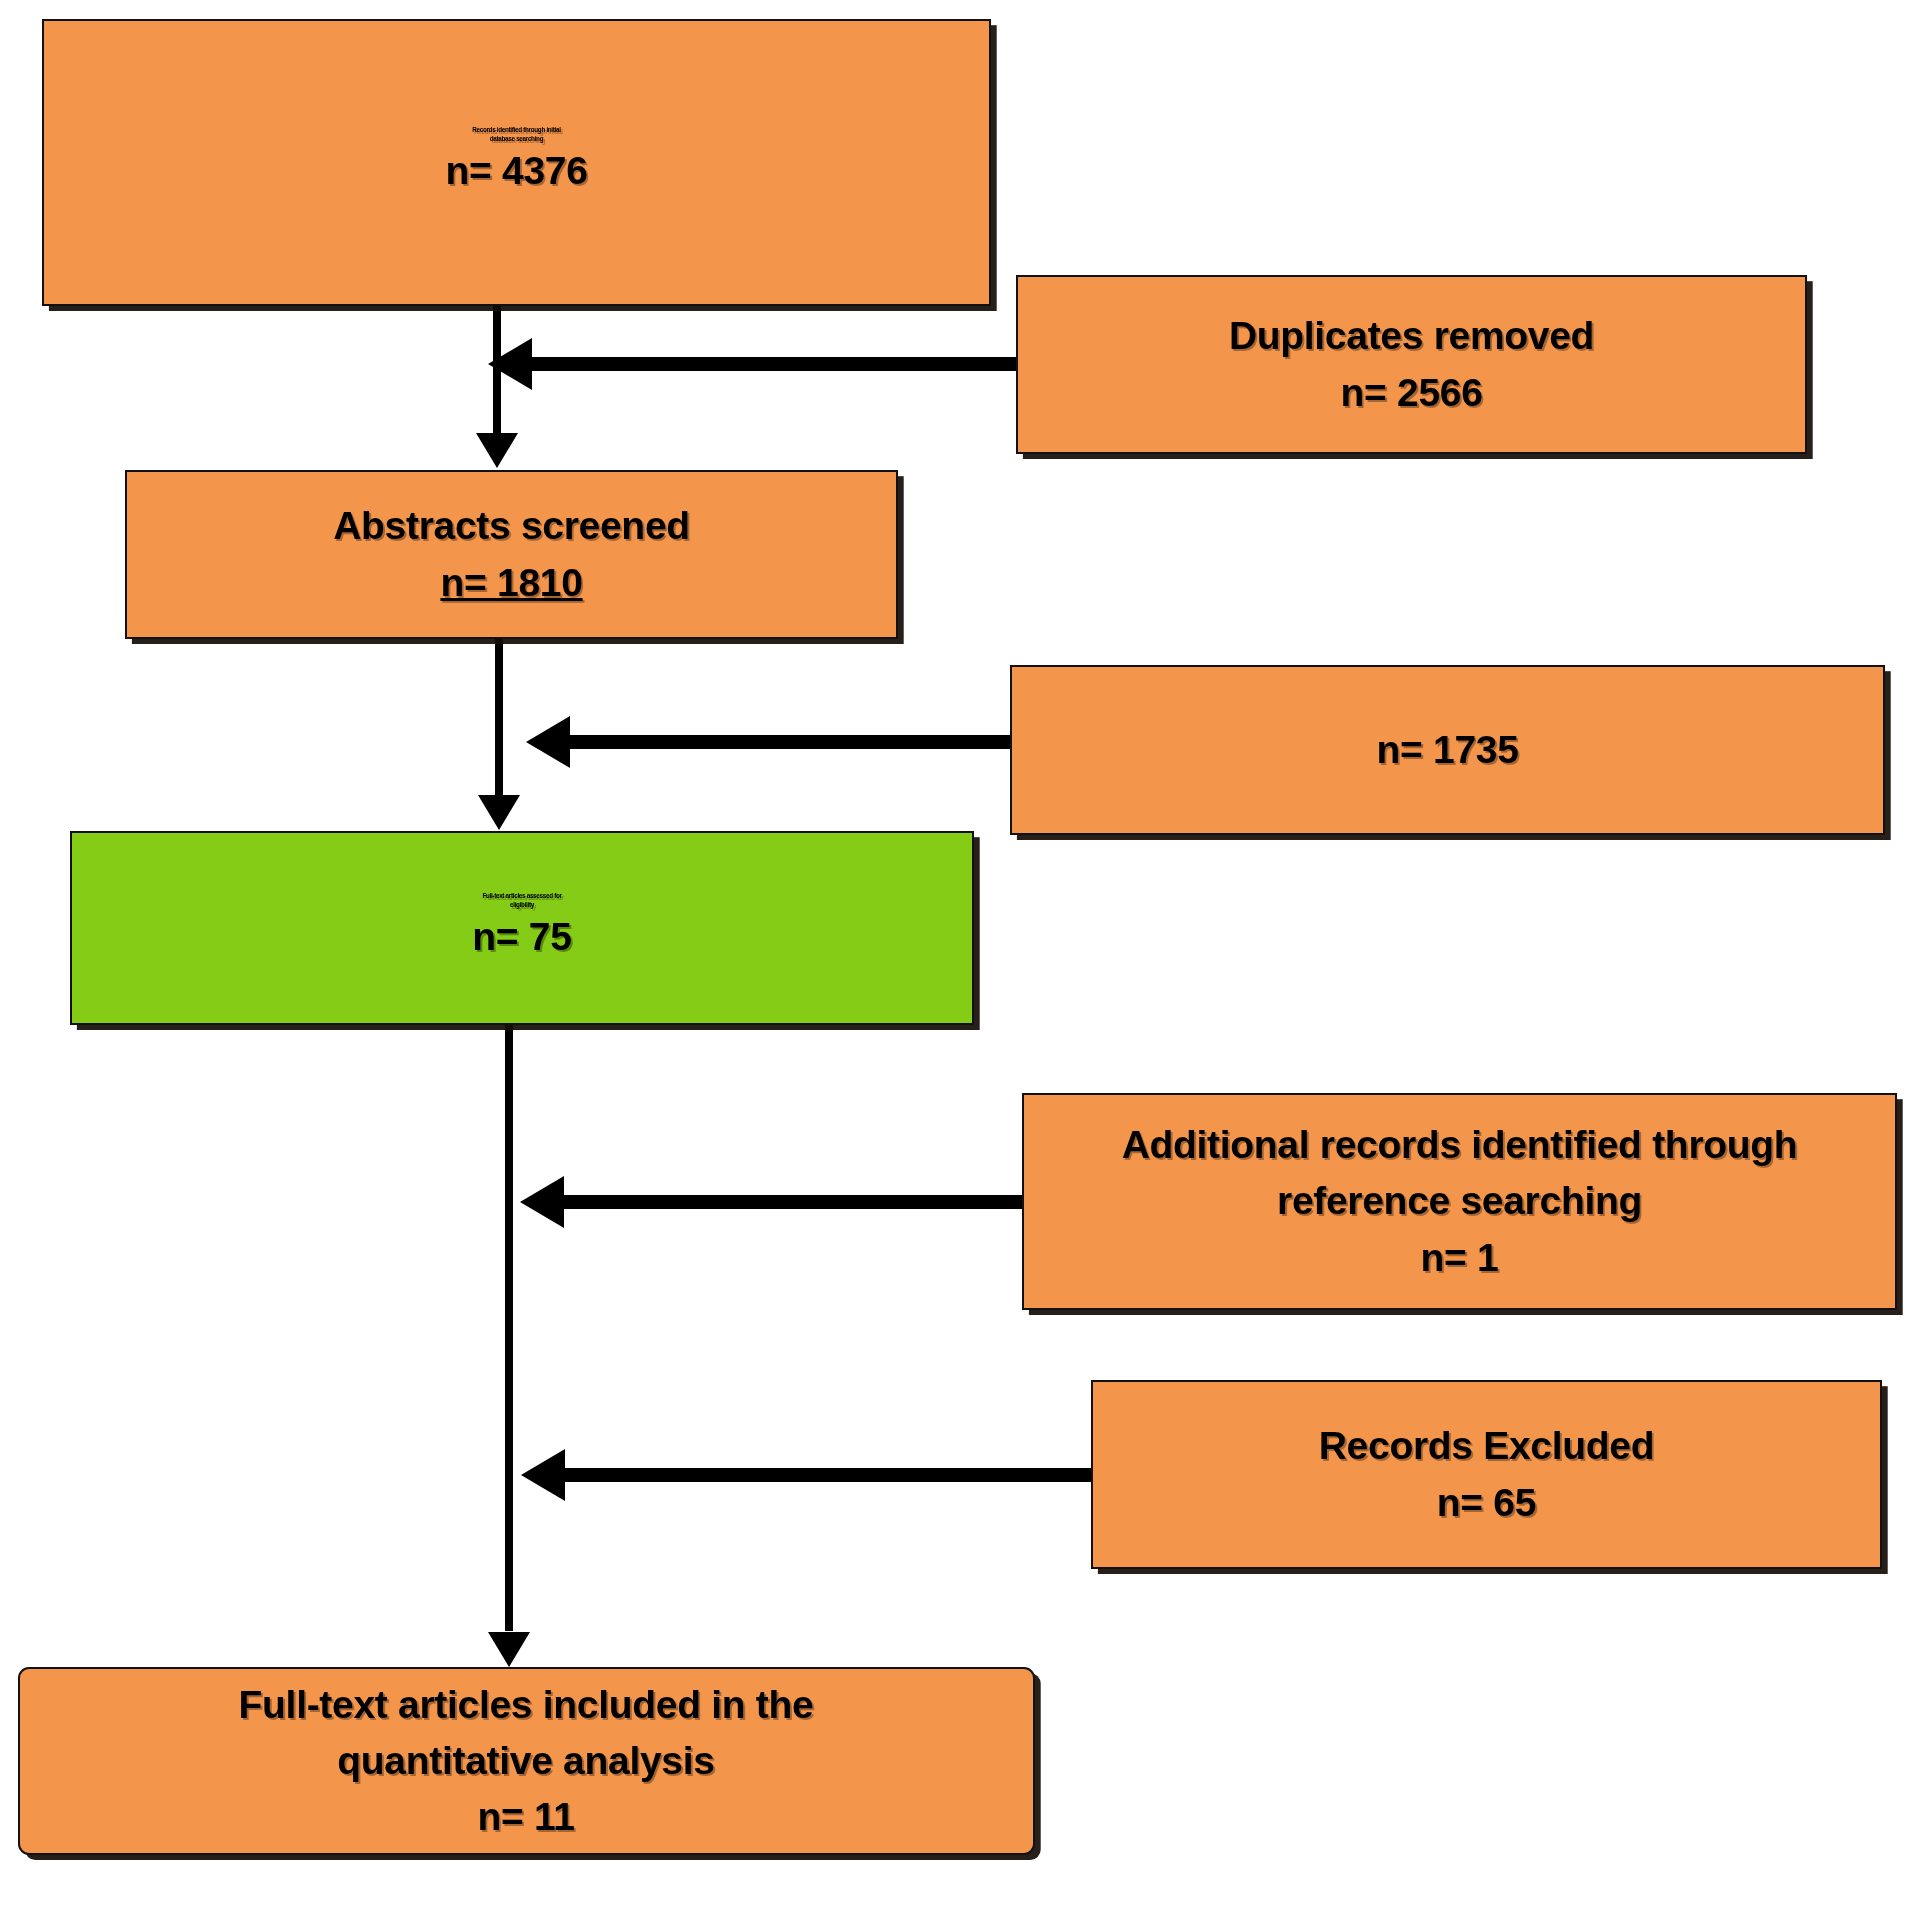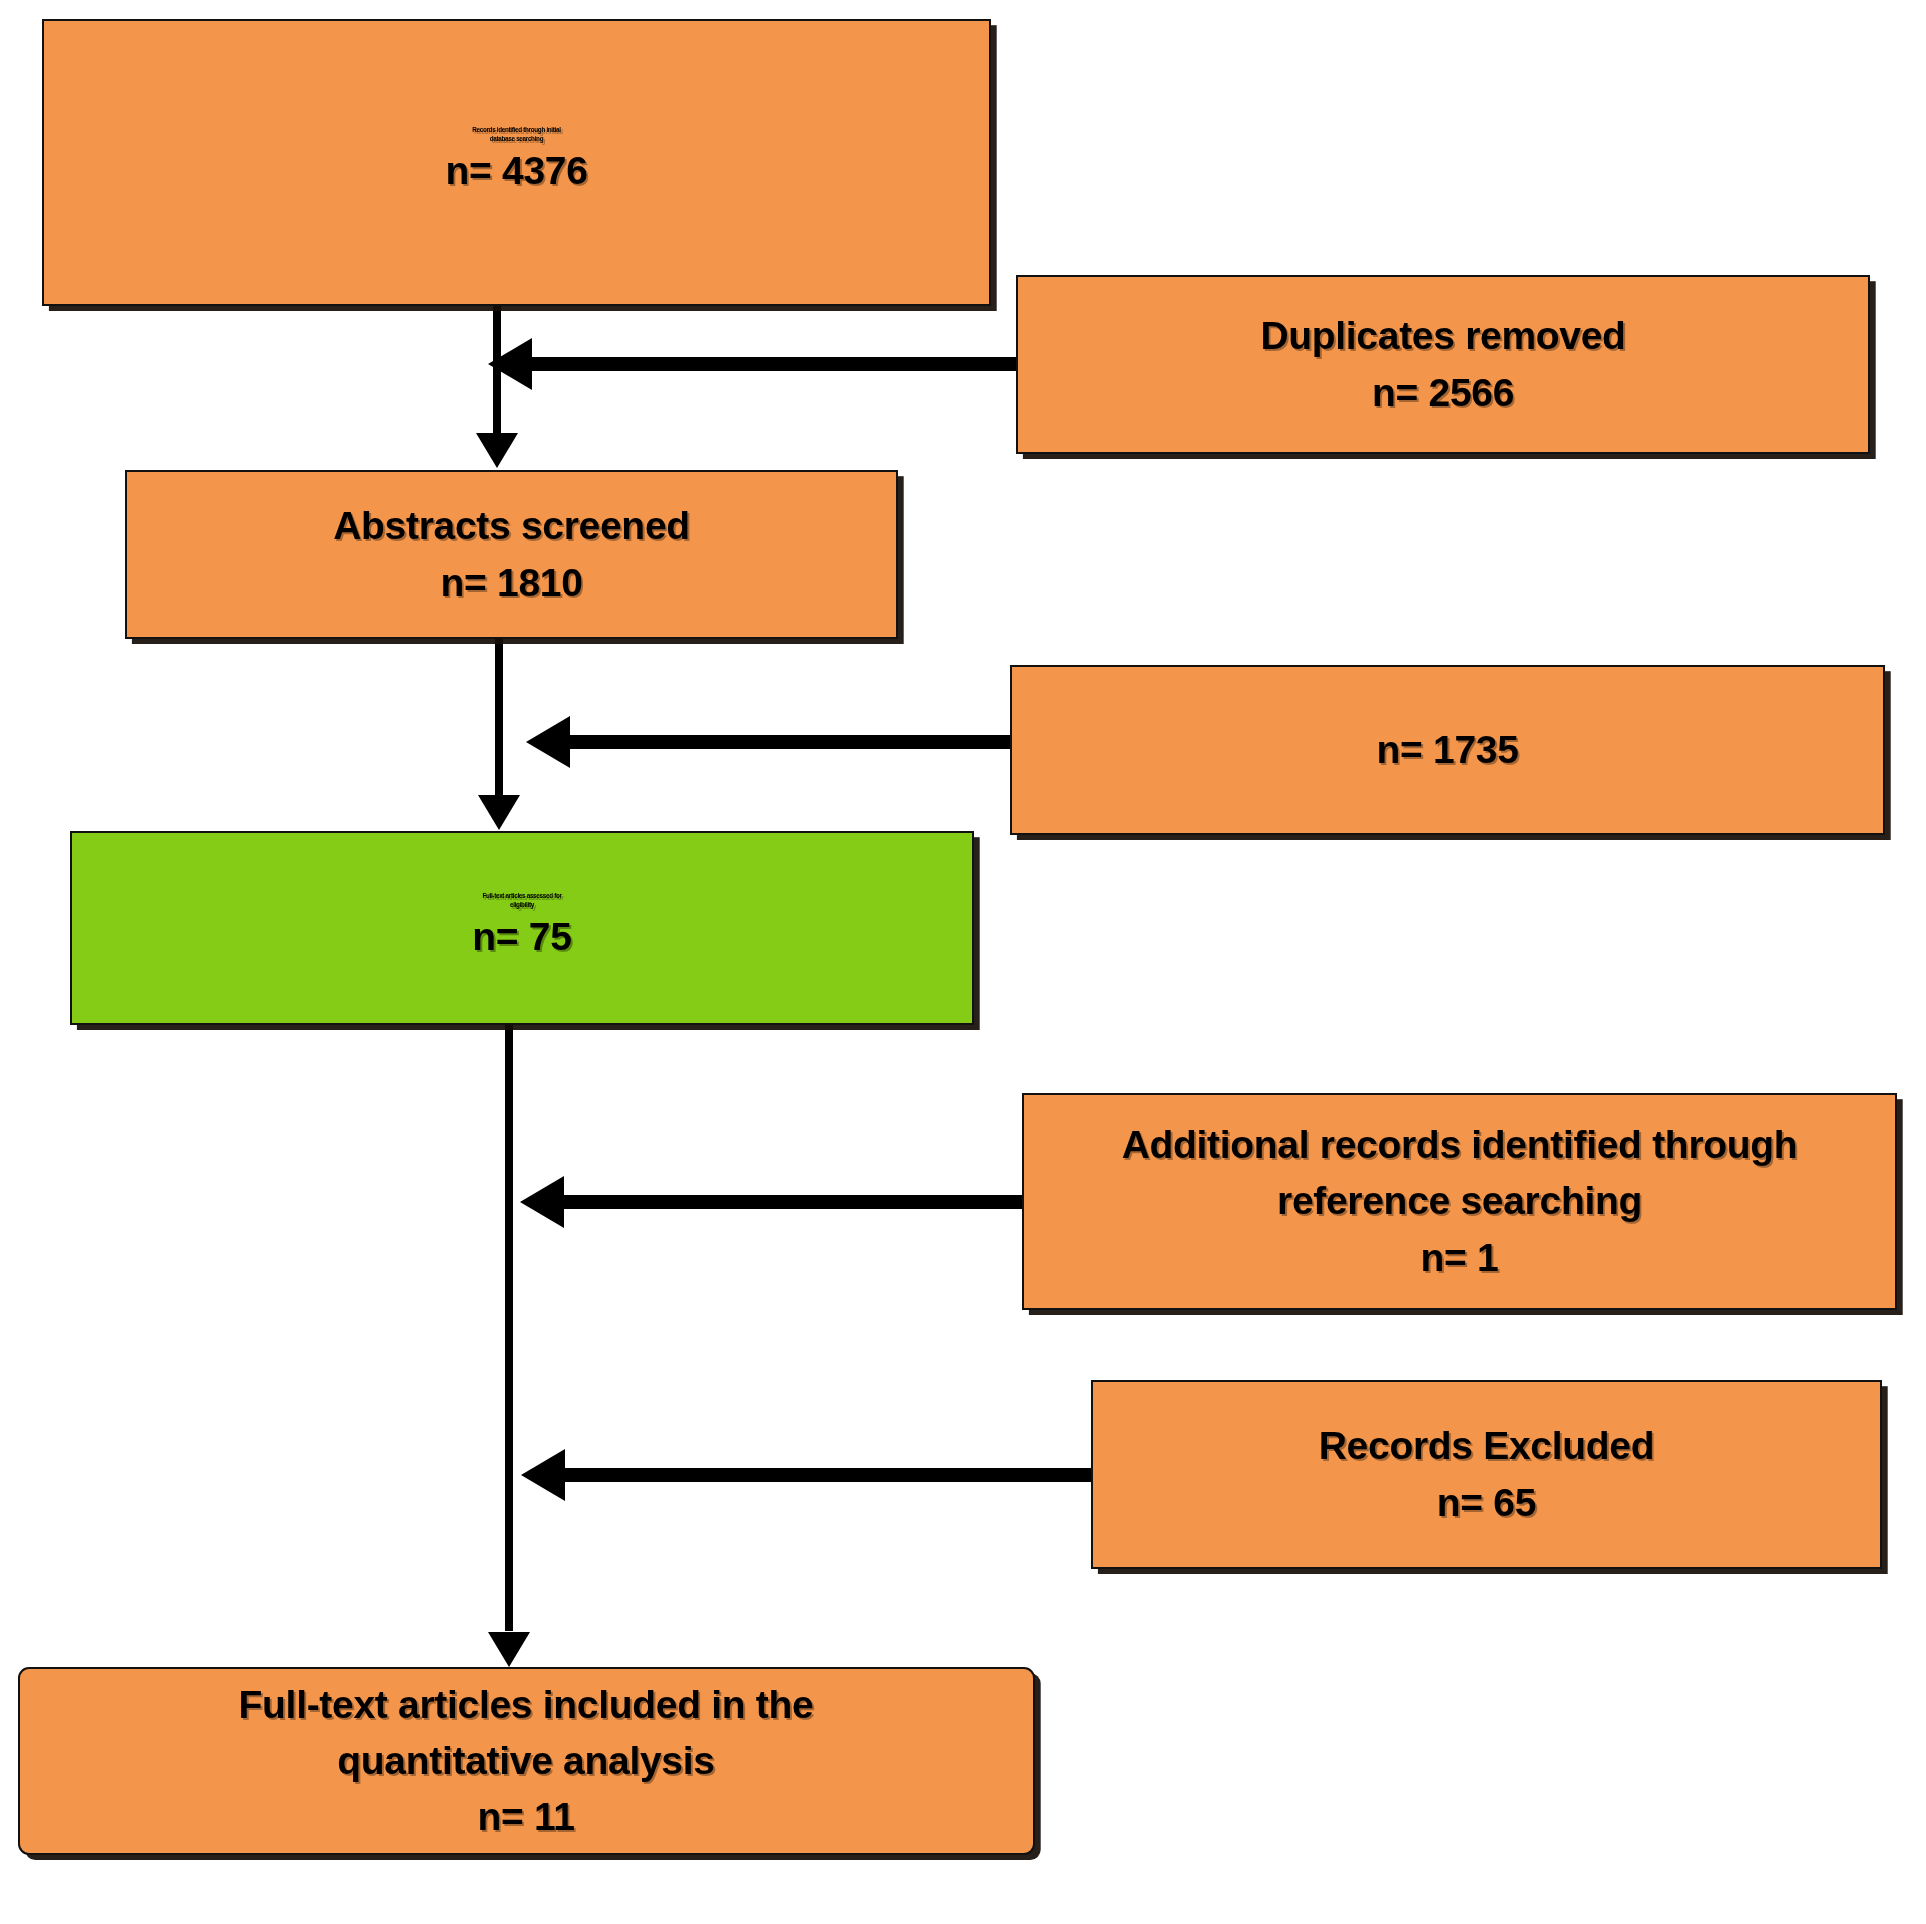--- a/index.html
+++ b/index.html
@@ -36,21 +36,21 @@
     padding: 2.5px 11.3px;
   }
   .node .line {
     display: block;
     width: 100%;
     white-space: nowrap;
     text-shadow: 1.9px 1.9px 0 rgba(0,0,0,0.32);
   }
   
   #node-records-identified   { left: 42px;   top: 19px;   width: 949px; height: 287px; font-size: 39px; }
-  #node-duplicates-removed   { left: 1016px; top: 275px;  width: 854px; height: 179px; font-size: 39px; }
+  #node-duplicates-removed   { left: 1016px; top: 275px;  width: 791px; height: 179px; font-size: 39px; }
   #node-abstracts-screened   { left: 125px;  top: 470px;  width: 773px; height: 169px; font-size: 39px; }
   #node-irrelevant-excluded  { left: 1010px; top: 665px; width: 875px; height: 170px; font-size: 39px; }
   #node-fulltext-assessed    { left: 70px;  top: 831px; width: 904px; height: 194px; font-size: 39px; }
   #node-additional-records   { left: 1022px; top: 1093px; width: 875px; height: 217px; font-size: 39px; }
   #node-records-excluded     { left: 1091px; top: 1380px; width: 791px; height: 189px; font-size: 39px; }
   #node-fulltext-included    { left: 17.5px;   top: 1667px; width: 1017px; height: 188px; font-size: 39px; border-radius: 11px; }
 
   #node-records-identified   .line:nth-child(1),
   #node-records-identified   .line:nth-child(2) { padding: 0 38px; }
   #node-fulltext-assessed    .line:nth-child(1),
@@ -114,21 +114,21 @@
     <span class="line" style="font-size: 39px;">n= 4376</span>
   </div>
 
   <div class="node" id="node-duplicates-removed" style="background: rgb(243, 149, 74); border-color: rgb(17, 17, 17); color: rgb(0, 0, 0);">
     <span class="line" style="font-size: 39px;">Duplicates removed</span>
     <span class="line" style="font-size: 39px;">n= 2566</span>
   </div>
 
   <div class="node" id="node-abstracts-screened" style="background: rgb(243, 149, 74); border-color: rgb(17, 17, 17); color: rgb(0, 0, 0);">
     <span class="line" style="font-size: 39px;">Abstracts screened</span>
-    <span class="line" style="font-size: 39px;">n= 1810</span>
+    <span class="line" style="font-size: 39px; text-decoration: underline;">n= 1810</span>
   </div>
 
   <div class="node" id="node-irrelevant-excluded" style="background: rgb(243, 149, 74); border-color: rgb(17, 17, 17); color: rgb(0, 0, 0);">
     <span class="line" style="font-size: 39px;">n= 1735</span>
   </div>
 
   <div class="node" id="node-fulltext-assessed" style="background: #84cc16; border-color: rgb(17, 17, 17); color: rgb(0, 0, 0);">
     <span class="line" style="font-size: 6.3px;">Full-text articles assessed for</span>
     <span class="line" style="font-size: 6.3px;">eligibility</span>
     <span class="line" style="font-size: 39px;">n= 75</span>

